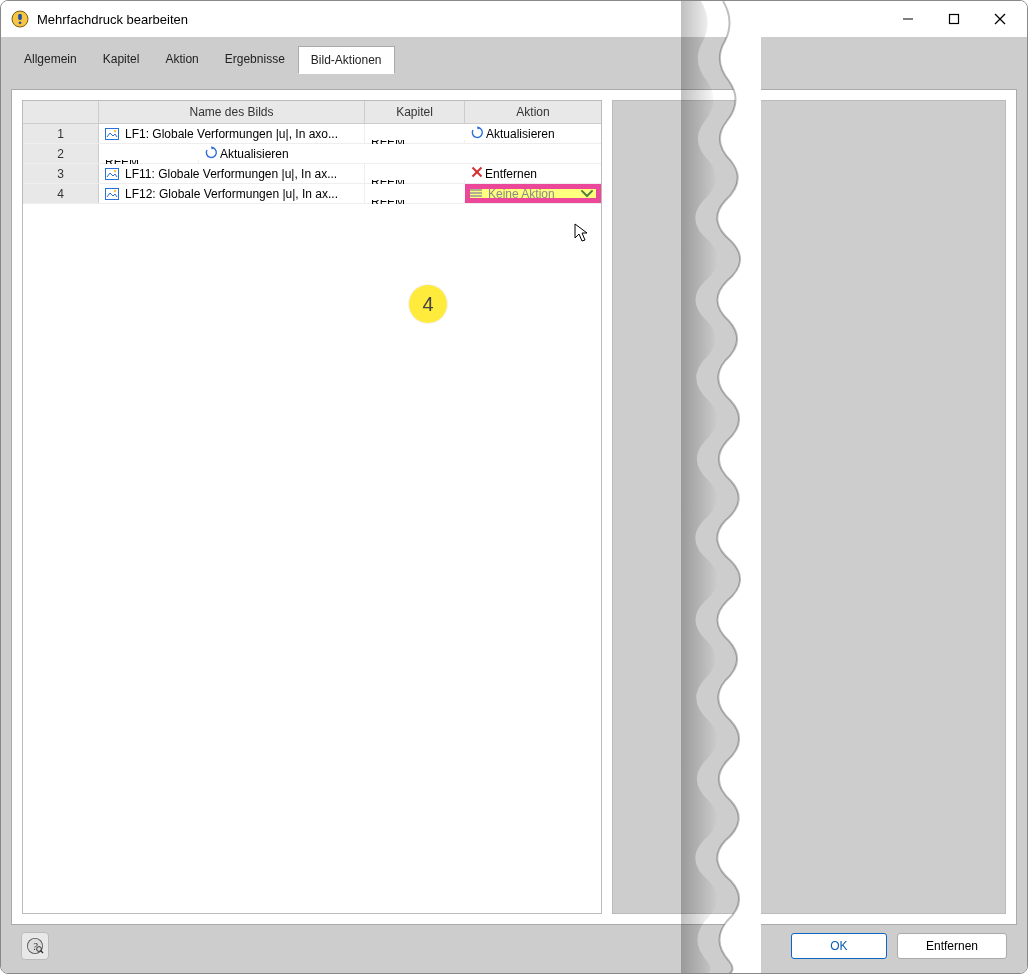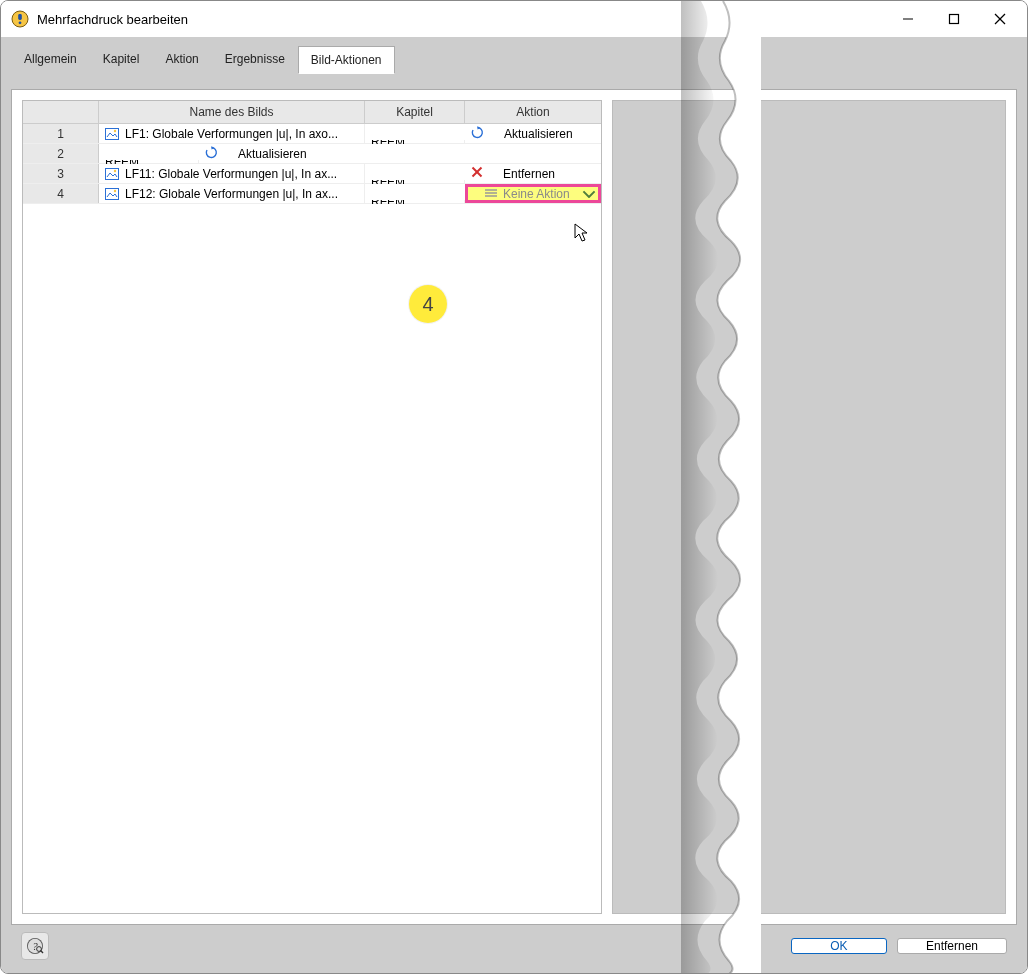--- a/index.html
+++ b/index.html
@@ -31,39 +31,39 @@
   .col-chap { width: 100px; }
   .col-act { width: 136px; }
 
   .gbody { flex: 1; overflow: auto; background: #fff; position: relative; }
   .grow { display: flex; align-items: stretch; border-bottom: 1px solid #eee; height: 20px; }
   .gc { padding: 2px 6px; border-right: 1px solid #eee; display: flex; align-items: center; overflow: hidden; white-space: nowrap; text-overflow: ellipsis; }
   .gc:last-child { border-right: none; }
   .gc.num { width: 76px; justify-content: center; background: #e8e8e8; color: #333; border-right: 1px solid #ccc; }
   .gc.name { flex: 1; gap: 6px; }
   .gc.chap { width: 100px; margin-top: 16px; }
-  .gc.act { width: 136px; gap: 20px; }
+  .gc.act { width: 136px; gap: 2px; }
   .name-text { overflow: hidden; text-overflow: ellipsis; white-space: nowrap; }
   .pic-ico { width: 14px; height: 12px; flex-shrink: 0; }
 
   .act-refresh { color: #000; }
   .act-remove { color: #000; }
 
-  .act-cell-dd { display: flex; align-items: flex-start; width: 100%; gap: 6px; background: #fdfd7e; border: 3px solid #ec4899; padding: 0 2px 0 17px; height: 100%; position: relative; }
+  .act-cell-dd { display: flex; align-items: center; width: 100%; gap: 6px; background: #fdfd7e; border: 5px solid #ec4899; padding: 0 2px 0 0; height: 100%; position: relative; }
   .act-cell-dd .dd-label { flex: 1; color: #8a8a8a; }
   .act-cell-dd .dd-chevron { width: 14px; height: 14px; display:flex; align-items:center; justify-content:center; color:#4f7d3c; }
 
   .call-badge { position: absolute; left: 408px; top: 248px; width: 38px; height: 38px; border-radius: 50%; background: #ffeb3b; display: flex; align-items: center; justify-content: center; font-size: 20px; color: #444; z-index: 15; box-shadow: 0 0 0 1px rgba(0,0,0,0.05); }
 
   .preview-pane { flex: 1; background: #cdcdcd; border: 1px solid #bbb; }
 
   .footer { height: 42px; background: #cdcdcd; display: flex; align-items: center; padding: 0 10px; gap: 10px; }
   .help-btn { width: 28px; height: 28px; border-radius: 4px; background: #e8e8e8; border: 1px solid #bbb; display:flex; align-items:center; justify-content:center; }
   .footer .spacer { flex: 1; }
-  .btn { min-width: 96px; height: 16px; border: 1px solid #aaa; background: #fff; border-radius: 3px; font-size: 12px; display:flex; align-items:center; justify-content:center; padding: 0 28px; cursor: default; }
+  .btn { min-width: 96px; height: 26px; border: 1px solid #aaa; background: #fff; border-radius: 3px; font-size: 12px; display:flex; align-items:center; justify-content:center; padding: 0 28px; cursor: default; }
   .btn.primary { border: 1px solid #0a66c2; color: #0a5db3; }
 
   .tear { position: absolute; top: 0; left: 680px; width: 80px; height: 974px; pointer-events: none; z-index: 40; }
   .tear svg { width: 100%; height: 100%; }
 
   .cursor { position: absolute; left: 573px; top: 222px; width: 16px; height: 20px; z-index: 50; pointer-events:none; }
   .cursor svg { width:100%; height:100%; }
 
   .ico-refresh { color:#2a6fd6; }
   .ico-remove { color:#d32f2f; }

